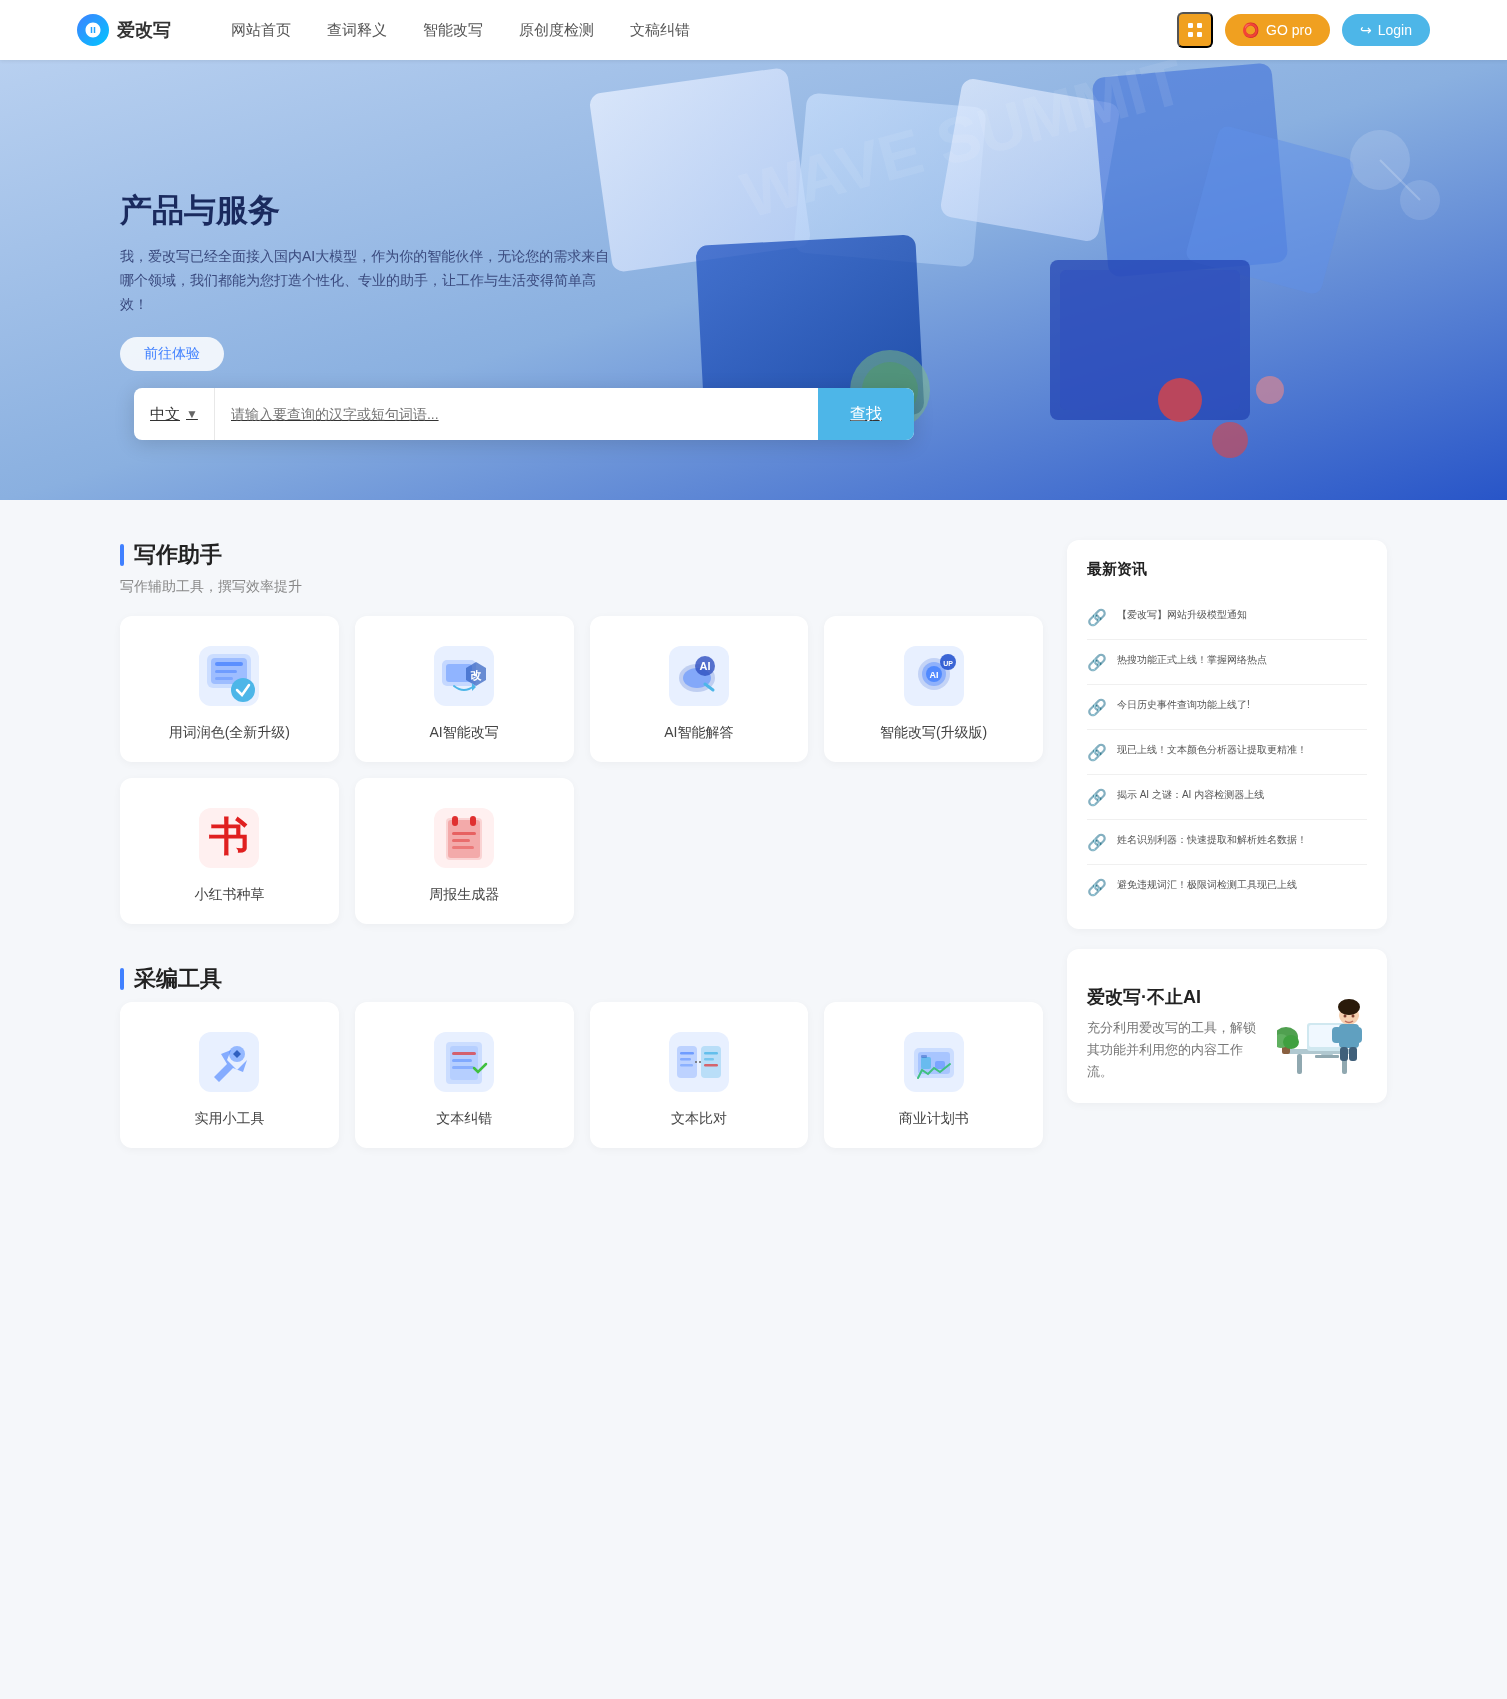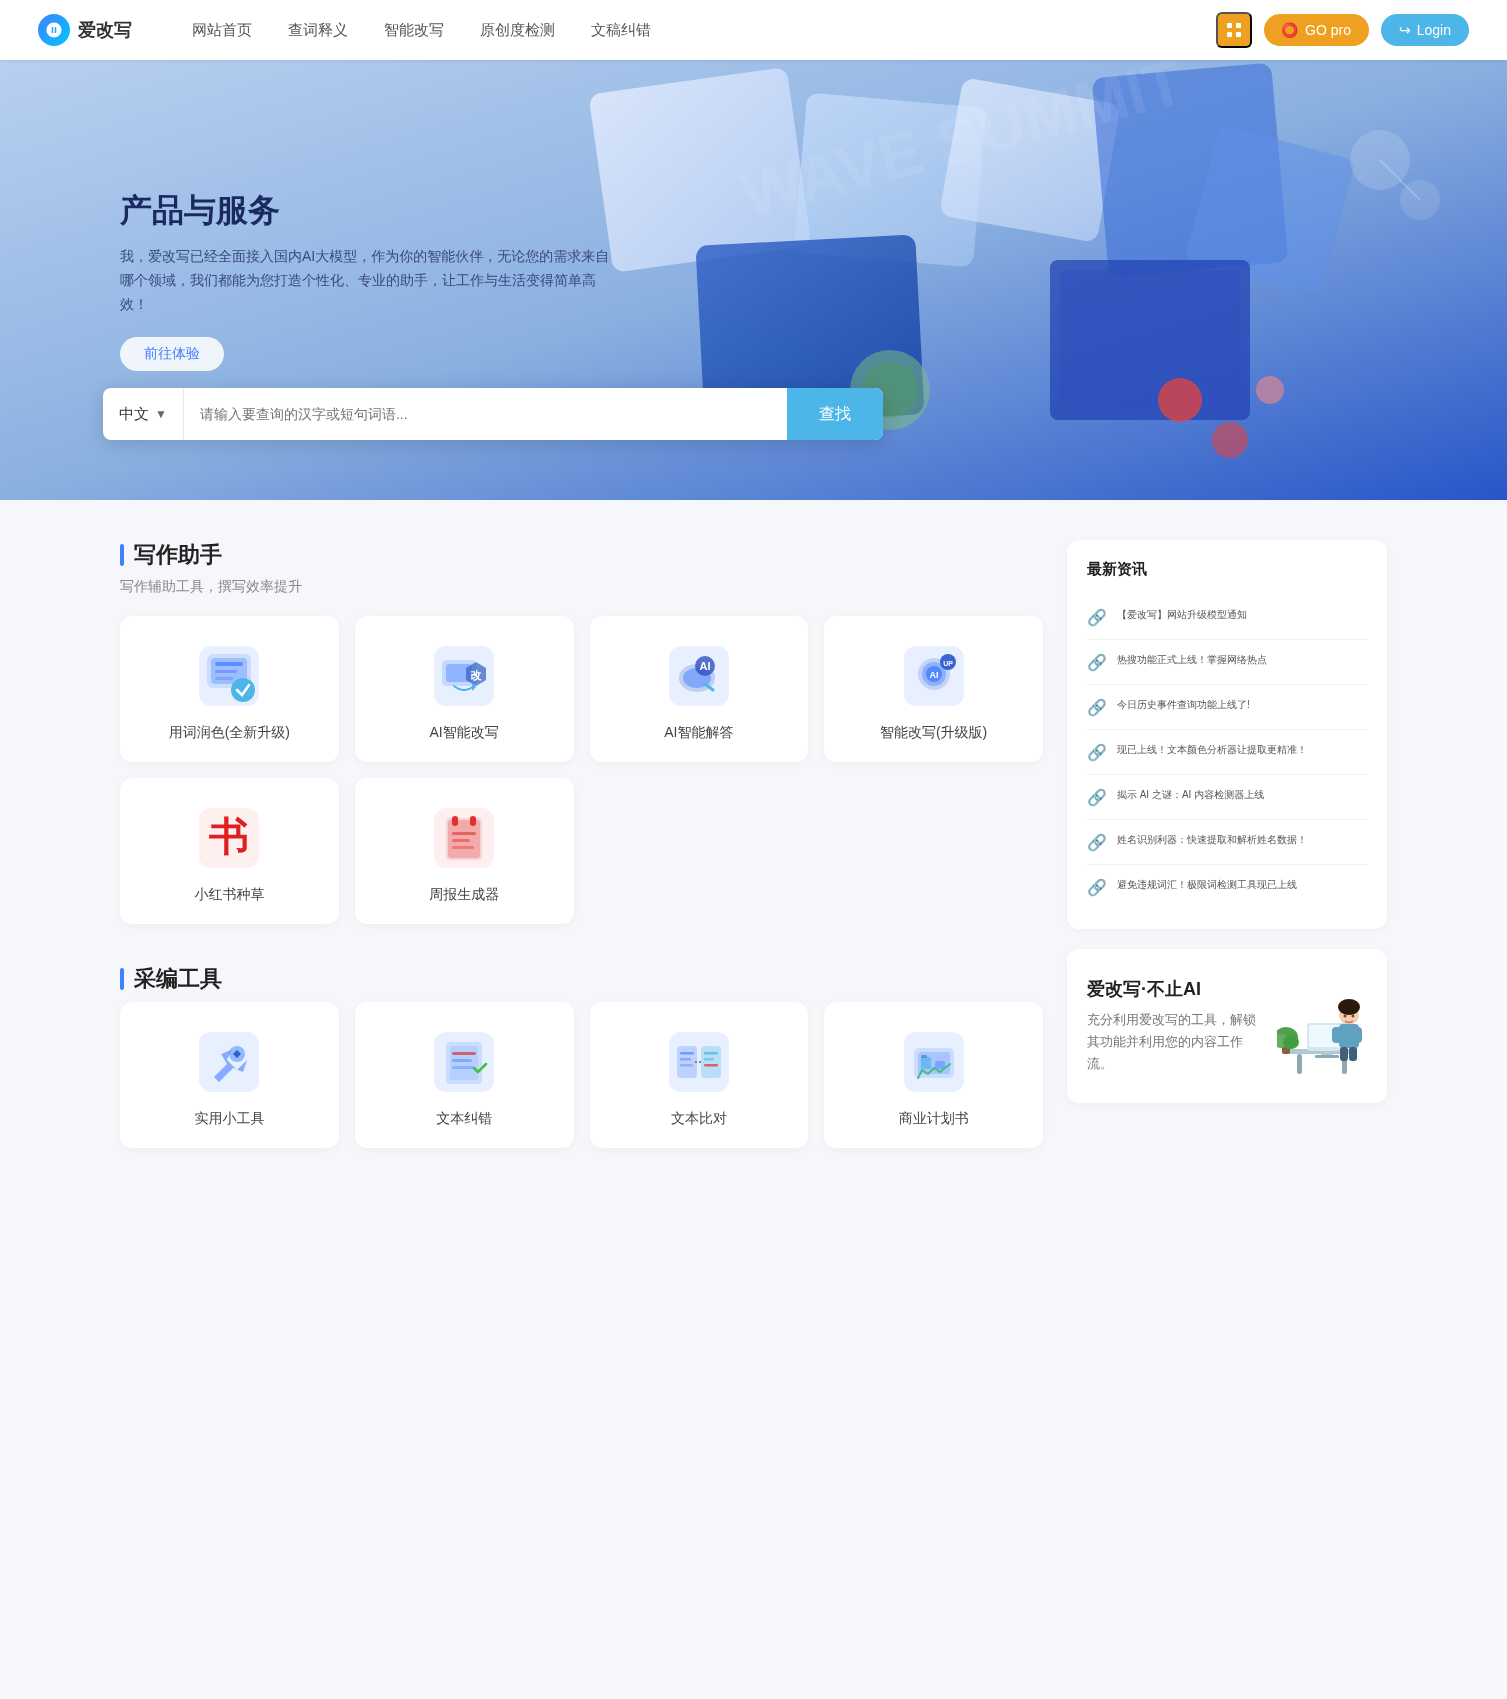--- a/index.html
+++ b/index.html
@@ -2,21 +2,21 @@
 <html><head>
   <meta charset="utf-8">
   <style>
     * { margin: 0; padding: 0; box-sizing: border-box; }
     body { font-family: 'PingFang SC', 'Microsoft YaHei', sans-serif; background: #f5f7fa; color: #333; width: 1507px; }
 
     
     .header {
       display: flex;
       align-items: center;
-      padding: 0 38px;
+      padding: 0 77px;
       height: 60px;
       background: #fff;
       box-shadow: 0 1px 4px rgba(0,0,0,0.08);
       position: relative;
       z-index: 10;
     }
     .logo {
       display: flex;
       align-items: center;
       gap: 8px;
@@ -140,23 +140,24 @@
       cursor: pointer;
       position: relative;
       z-index: 2;
       width: fit-content;
     }
 
     
     .search-bar-wrap {
       position: absolute;
       bottom: 60px;
-      left: 103px;
+      left: 134px;
       right: 120px;
       z-index: 5;
+      text-decoration: underline;
     }
     .search-bar {
       display: flex;
       align-items: center;
       background: white;
       border-radius: 8px;
       overflow: hidden;
       box-shadow: 0 4px 20px rgba(0,0,0,0.15);
       max-width: 780px;
     }
@@ -296,21 +297,21 @@
       color: #555;
       line-height: 1.5;
     }
 
     .promo-card {
       background: white;
       border-radius: 12px;
       padding: 20px;
       box-shadow: 0 2px 8px rgba(0,0,0,0.04);
       display: flex;
-      align-items: center;
+      align-items: flex-end;
       gap: 12px;
     }
     .promo-text h3 {
       font-size: 18px;
       font-weight: bold;
       color: #222;
       margin-bottom: 8px;
     }
     .promo-text p {
       font-size: 13px;

